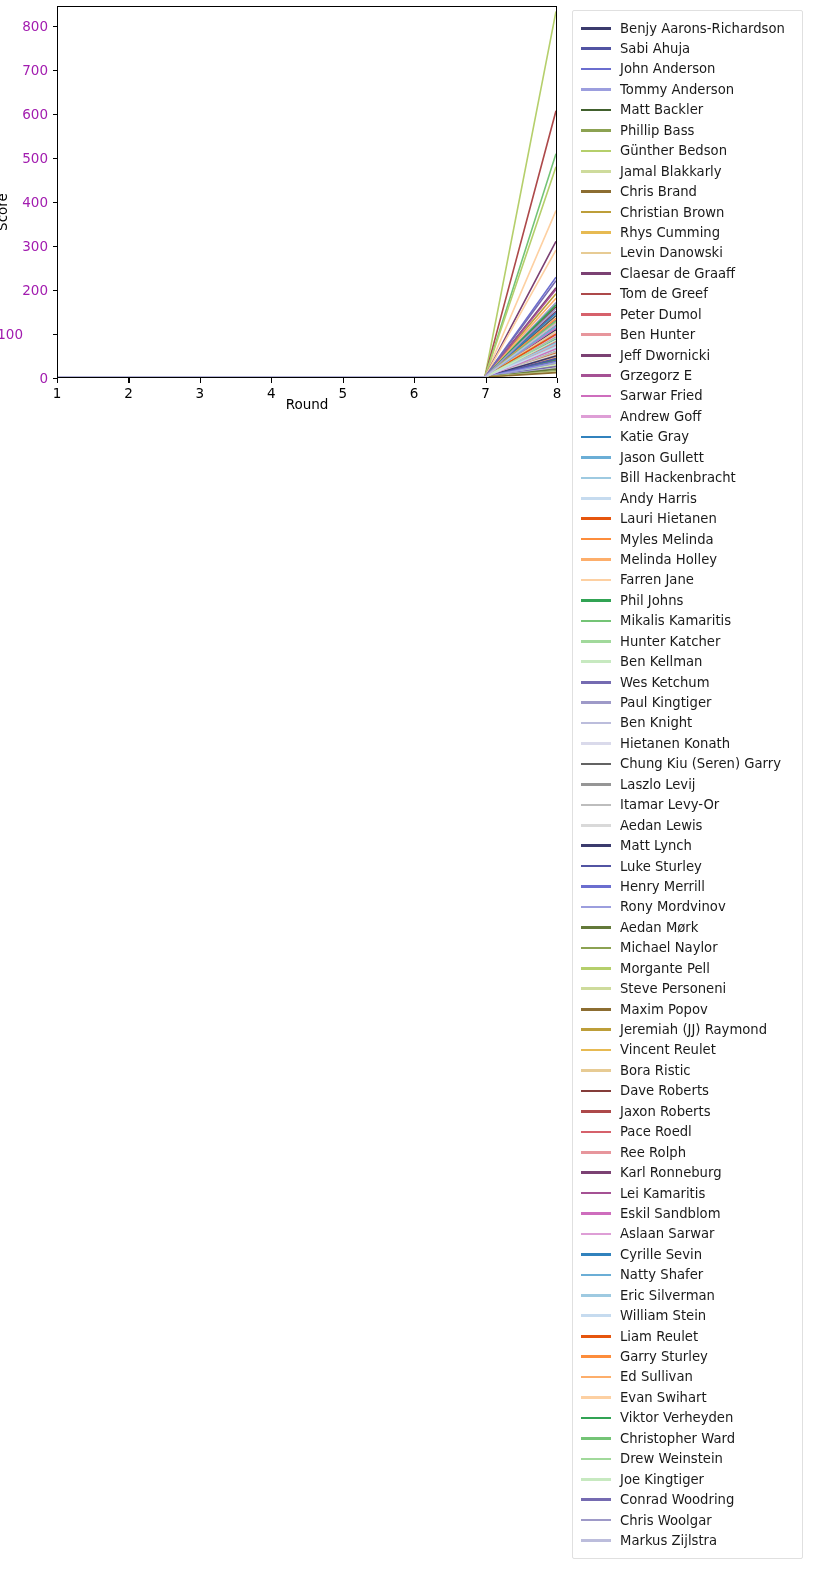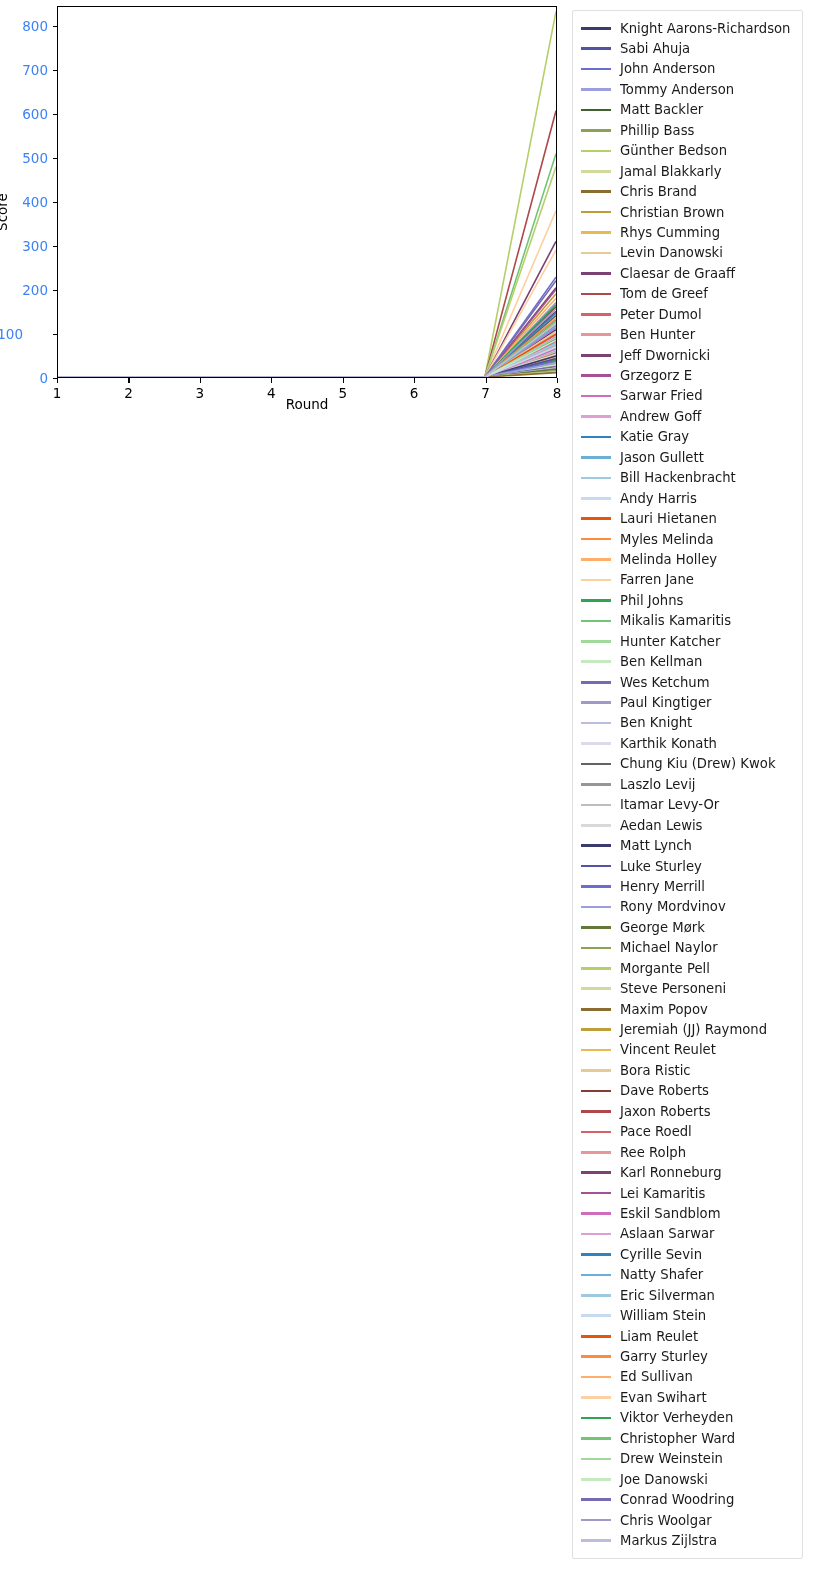--- a/index.html
+++ b/index.html
@@ -7,21 +7,21 @@
   body{width:815px;height:1594px;font-family:"DejaVu Sans",sans-serif;overflow:hidden;}
   #root{position:relative;width:815px;height:1594px;}
 
   
   #figure{position:absolute;left:0;top:0;width:565px;height:420px;}
   #axes{position:absolute;left:57px;top:6px;width:500px;height:372px;
         border:1.1px solid #000;box-sizing:border-box;background:#fff;}
   #lines-svg{position:absolute;left:0;top:0;width:100%;height:100%;display:block;}
 
   .ytick-label{position:absolute;right:0;transform:translateY(-50%);
-    font-size:13.5px;color:#3b82f6;white-space:nowrap;text-align:right;}
+    font-size:13.5px;color:#a21caf;white-space:nowrap;text-align:right;}
   .ytick-mark{position:absolute;width:4.5px;height:1.1px;background:#000;}
   .xtick-label{position:absolute;top:0;transform:translateX(-50%);
     font-size:13.5px;color:#000;white-space:nowrap;}
   .xtick-mark{position:absolute;width:1.1px;height:4.5px;background:#000;}
 
   #ylabel{position:absolute;left:2px;top:212px;transform:translate(-50%,-50%) rotate(-90deg);
     transform-origin:center center;font-size:13.5px;color:#000;white-space:nowrap;}
   #xlabel{position:absolute;left:307px;top:396px;transform:translateX(-50%);
     font-size:13.5px;color:#000;white-space:nowrap;}
 
@@ -159,21 +159,21 @@
           <polyline points="0.00,372.00 71.43,372.00 142.86,372.00 214.29,372.00 285.71,372.00 357.14,372.00 428.57,372.00 500.00,275.15" fill="none" stroke="#756bb1" stroke-width="1.6" vector-effect="non-scaling-stroke"></polyline>
           <polyline points="0.00,372.00 71.43,372.00 142.86,372.00 214.29,372.00 285.71,372.00 357.14,372.00 428.57,372.00 500.00,303.32" fill="none" stroke="#9e9ac8" stroke-width="1.6" vector-effect="non-scaling-stroke"></polyline>
           <polyline points="0.00,372.00 71.43,372.00 142.86,372.00 214.29,372.00 285.71,372.00 357.14,372.00 428.57,372.00 500.00,318.29" fill="none" stroke="#bcbddc" stroke-width="1.6" vector-effect="non-scaling-stroke"></polyline>
         </svg>
     </div>
   </div>
 
   <div id="legend">
       <div class="legend-row">
         <span class="legend-swatch" style="background: rgb(59, 59, 109);"></span>
-        <span class="legend-text">Knight Aarons-Richardson</span>
+        <span class="legend-text">Benjy Aarons-Richardson</span>
       </div>
       <div class="legend-row">
         <span class="legend-swatch" style="background: rgb(82, 84, 163);"></span>
         <span class="legend-text">Sabi Ahuja</span>
       </div>
       <div class="legend-row">
         <span class="legend-swatch" style="background: rgb(107, 110, 207);"></span>
         <span class="legend-text">John Anderson</span>
       </div>
       <div class="legend-row">
@@ -299,25 +299,25 @@
       <div class="legend-row">
         <span class="legend-swatch" style="background: rgb(158, 154, 200);"></span>
         <span class="legend-text">Paul Kingtiger</span>
       </div>
       <div class="legend-row">
         <span class="legend-swatch" style="background: rgb(188, 189, 220);"></span>
         <span class="legend-text">Ben Knight</span>
       </div>
       <div class="legend-row">
         <span class="legend-swatch" style="background: rgb(218, 218, 235);"></span>
-        <span class="legend-text">Karthik Konath</span>
+        <span class="legend-text">Hietanen Konath</span>
       </div>
       <div class="legend-row">
         <span class="legend-swatch" style="background: rgb(99, 99, 99);"></span>
-        <span class="legend-text">Chung Kiu (Drew) Kwok</span>
+        <span class="legend-text">Chung Kiu (Seren) Garry</span>
       </div>
       <div class="legend-row">
         <span class="legend-swatch" style="background: rgb(150, 150, 150);"></span>
         <span class="legend-text">Laszlo Levij</span>
       </div>
       <div class="legend-row">
         <span class="legend-swatch" style="background: rgb(189, 189, 189);"></span>
         <span class="legend-text">Itamar Levy-Or</span>
       </div>
       <div class="legend-row">
@@ -335,21 +335,21 @@
       <div class="legend-row">
         <span class="legend-swatch" style="background: rgb(107, 110, 207);"></span>
         <span class="legend-text">Henry Merrill</span>
       </div>
       <div class="legend-row">
         <span class="legend-swatch" style="background: rgb(156, 158, 222);"></span>
         <span class="legend-text">Rony Mordvinov</span>
       </div>
       <div class="legend-row">
         <span class="legend-swatch" style="background: rgb(99, 121, 57);"></span>
-        <span class="legend-text">George Mørk</span>
+        <span class="legend-text">Aedan Mørk</span>
       </div>
       <div class="legend-row">
         <span class="legend-swatch" style="background: rgb(140, 162, 82);"></span>
         <span class="legend-text">Michael Naylor</span>
       </div>
       <div class="legend-row">
         <span class="legend-swatch" style="background: rgb(181, 207, 107);"></span>
         <span class="legend-text">Morgante Pell</span>
       </div>
       <div class="legend-row">
@@ -443,21 +443,21 @@
       <div class="legend-row">
         <span class="legend-swatch" style="background: rgb(116, 196, 118);"></span>
         <span class="legend-text">Christopher Ward</span>
       </div>
       <div class="legend-row">
         <span class="legend-swatch" style="background: rgb(161, 217, 155);"></span>
         <span class="legend-text">Drew Weinstein</span>
       </div>
       <div class="legend-row">
         <span class="legend-swatch" style="background: rgb(199, 233, 192);"></span>
-        <span class="legend-text">Joe Danowski</span>
+        <span class="legend-text">Joe Kingtiger</span>
       </div>
       <div class="legend-row">
         <span class="legend-swatch" style="background: rgb(117, 107, 177);"></span>
         <span class="legend-text">Conrad Woodring</span>
       </div>
       <div class="legend-row">
         <span class="legend-swatch" style="background: rgb(158, 154, 200);"></span>
         <span class="legend-text">Chris Woolgar</span>
       </div>
       <div class="legend-row">

